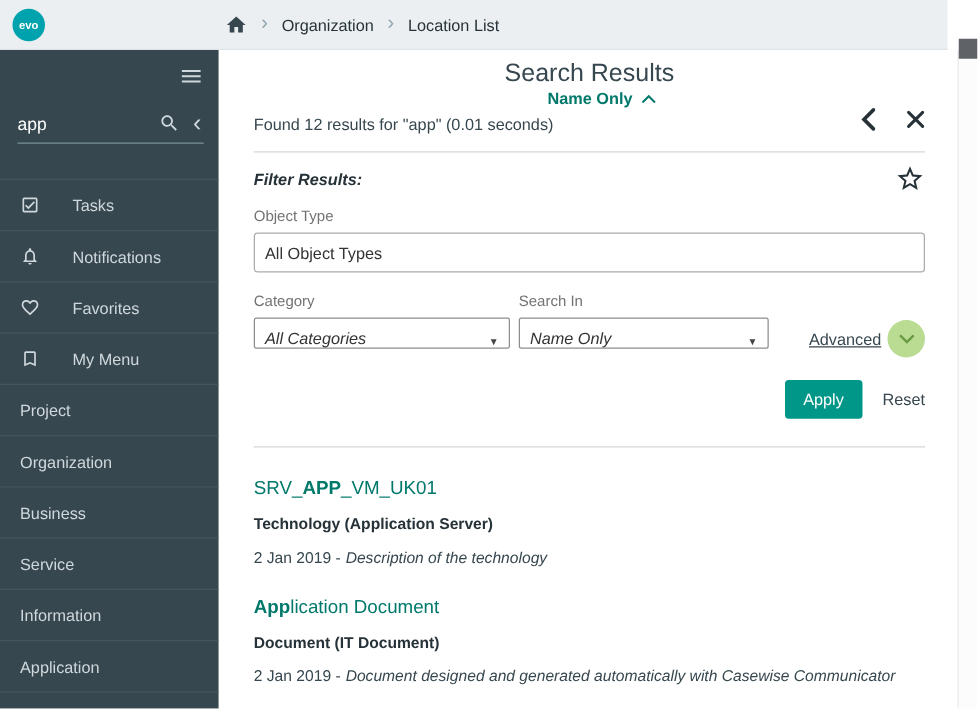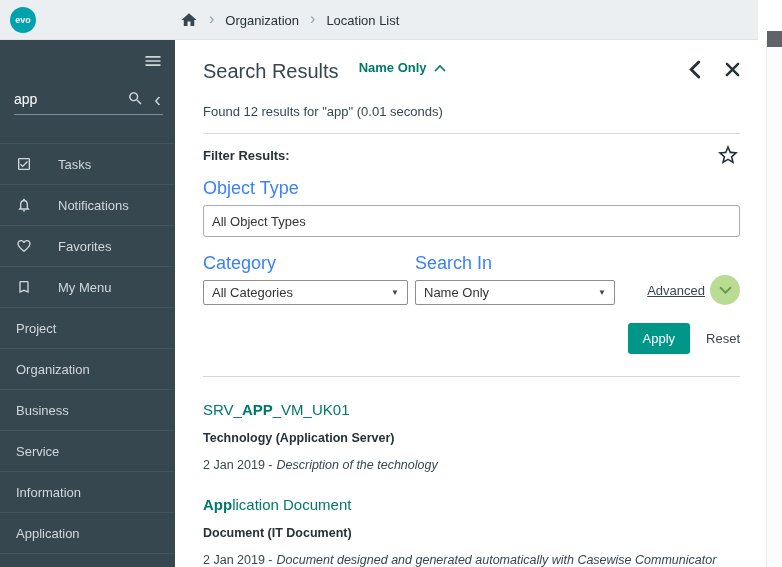--- a/index.html
+++ b/index.html
@@ -19,36 +19,36 @@
   .side-search { position:absolute; top:50px; left:14px; right:12px; border-bottom:1px solid #78909c; display:flex; align-items:center; padding-bottom:7px; }
   .side-search input { flex:1; background:transparent; border:none; outline:none; color:#fff; font-size:14px; width:60px; }
   .side-search .mag { width:17px; height:17px; margin-right:8px; cursor:pointer; }
   .side-search .chev { font-size:20px; line-height:14px; color:#cfd8dc; cursor:pointer; padding:0 2px; }
   .menu { position:absolute; top:103px; left:0; right:0; border-top:1px solid #42565f; }
   .menu-item { height:41px; display:flex; align-items:center; gap:26px; padding-left:16px; border-bottom:1px solid #42565f; font-size:13px; cursor:pointer; }
   .mi-icon { width:16px; height:16px; display:flex; align-items:center; }
 
   
   .main { position:absolute; left:175px; top:40px; width:591px; height:527px; background:#fff; padding:0 26px 0 28px; overflow:hidden; }
-  .title-row { display:flex; align-items:flex-start; margin-top:20px; height:28px; }
+  .title-row { display:flex; align-items:center; margin-top:8px; height:28px;flex-direction:column; }
   .page-title { font-size:20px; font-weight:400; color:#37474f; }
   .mode-toggle { margin-left:20px; display:flex; align-items:center; gap:7px; color:#00796b; font-size:13px; font-weight:bold; cursor:pointer; }
   .title-icons { margin-left:auto; display:flex; align-items:center; gap:24px; }
   .title-icons span { cursor:pointer; display:flex; }
   .summary { margin-top:16px; font-size:13px; color:#37474f; }
   .divider { margin-top:14px; border-top:1px solid #d6d6d6; height:0; }
-  .filter-head { margin-top:8px; display:flex; align-items:center; justify-content:space-between; height:26px; }
+  .filter-head { margin-top:8px; display:flex; align-items:center; justify-content:space-between; height:26px;font-style:italic; }
   .filter-label { font-size:13px; font-weight:bold; color:#263238; }
   .star { cursor:pointer; display:flex; }
-  .field-label { margin-top:10px; font-size:18px; color:#3b82f6; }
+  .field-label { margin-top:10px; font-size:12px; color:#737373; }
   .text-input { margin-top:6px; width:100%; height:25px; border:1px solid #ababab; border-radius:3px; font-size:13px; padding:15px 8px; color:#333; font-family:"Liberation Sans", sans-serif; }
   .selects-row { margin-top:16px; display:flex; align-items:flex-start; }
   .sel-col { display:flex; flex-direction:column; }
   .sel-col .field-label { margin-top:0; }
-  .select { margin-top:6px; height:25px; border:1px solid #8e8e8e; border-radius:2px; background:#fff; display:flex; align-items:center; justify-content:space-between; padding:0 8px; font-size:13px; color:#333; cursor:pointer; }
+  .select { margin-top:6px; height:25px; border:1px solid #8e8e8e; border-radius:2px; background:#fff; display:flex; align-items:flex-end; justify-content:space-between; padding:0 8px; font-size:13px; color:#333; cursor:pointer;font-style:italic; }
   .sel-arrow { font-size:8px; color:#444; }
   .advanced-wrap { margin-left:auto; margin-top:22px; display:flex; align-items:center; gap:5px; }
   .advanced-link { font-size:13px; color:#37474f; text-decoration:underline; cursor:pointer; }
   .adv-circle { width:30px; height:30px; border-radius:50%; background:#b9db92; display:flex; align-items:center; justify-content:center; cursor:pointer; }
   .apply-row { margin-top:18px; display:flex; justify-content:flex-end; align-items:center; gap:16px; }
   .apply-btn { background:#009688; color:#fff; border:none; border-radius:3px; padding:8px 15px; font-size:13px; cursor:pointer; font-family:"Liberation Sans", sans-serif; }
   .reset-btn { font-size:13px; color:#37474f; cursor:pointer; }
   .divider2 { margin-top:22px; border-top:1px solid #d6d6d6; height:0; }
   .result { margin-top:24px; }
   .result-title { font-size:15px; color:#00796b; cursor:pointer; }

